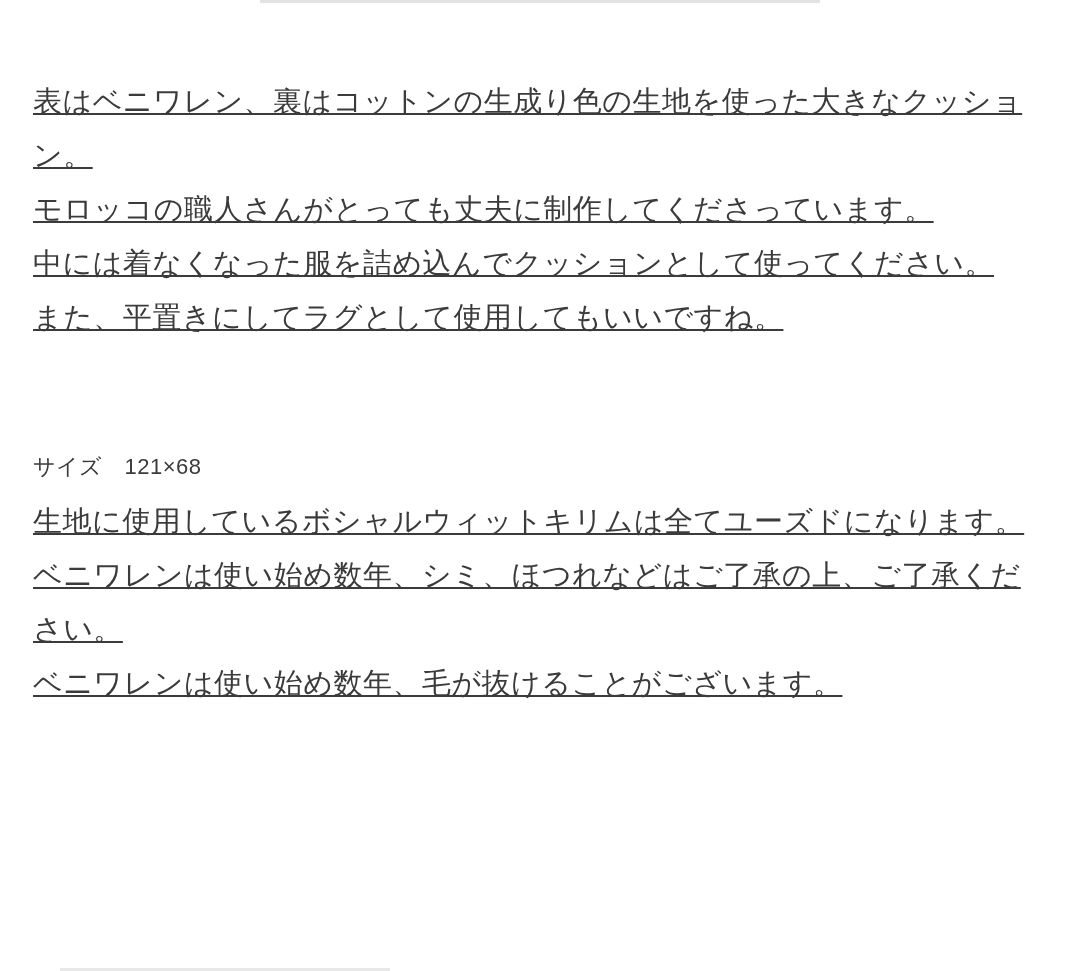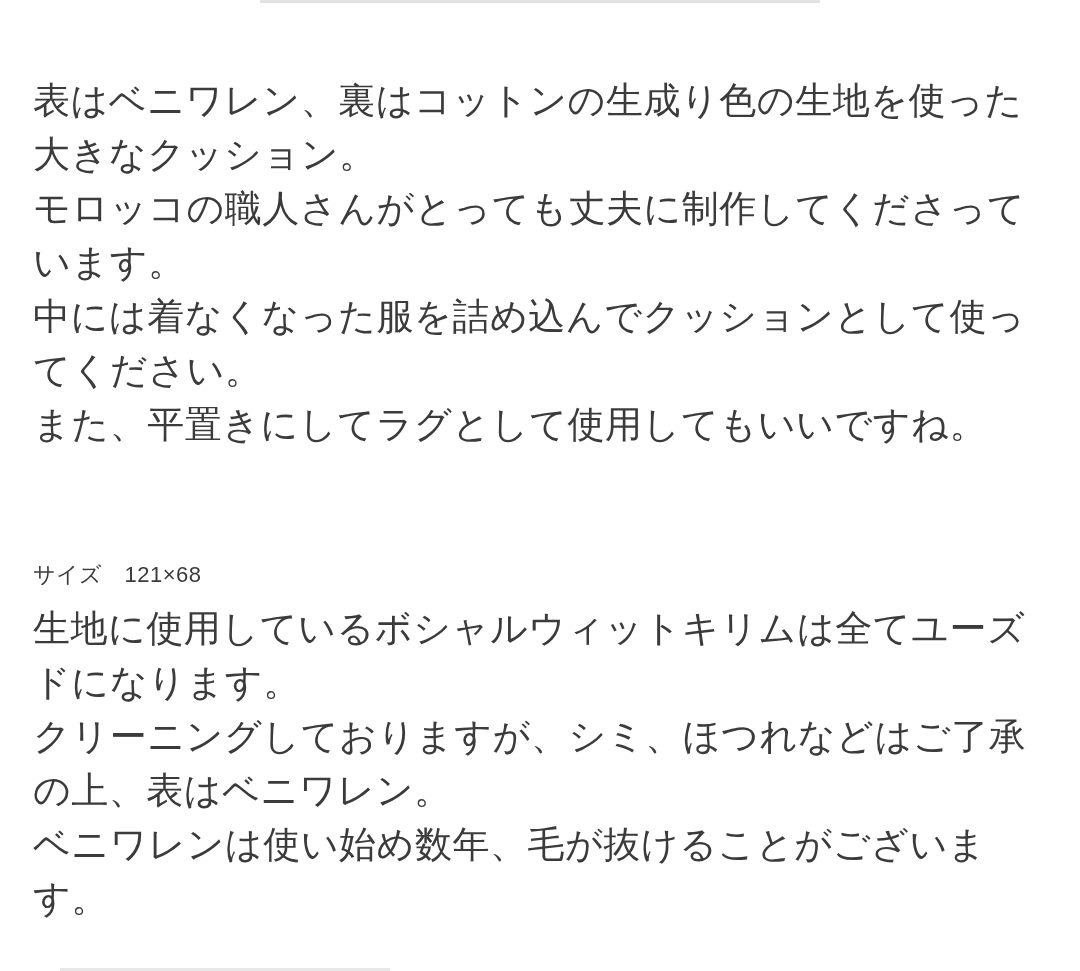--- a/index.html
+++ b/index.html
@@ -32,27 +32,28 @@
     height: 3px;
     background: #e3e3e3;
   }
   .content {
     position: absolute;
     top: 74px;
     left: 33px;
     width: 1010px;
   }
   .para {
-    font-size: 37px;
+    font-size: 29px;
     line-height: 54px;
     letter-spacing: 0.5px;
     color: #3b3b3b;
     font-weight: 400;
     white-space: pre-wrap;
     word-break: break-all;
+    text-decoration: underline;
   }
   .block-gap {
     height: 96px;
   }
   .size-line {
     font-size: 22px;
     line-height: 54px;
     letter-spacing: 0.5px;
     color: #3b3b3b;
     font-weight: 400;
@@ -79,20 +80,20 @@
     <div class="para">表はベニワレン、裏はコットンの生成り色の生地を使った大きなクッション。
 モロッコの職人さんがとっても丈夫に制作してくださっています。
 中には着なくなった服を詰め込んでクッションとして使ってください。
 また、平置きにしてラグとして使用してもいいですね。</div>
 
     <div class="block-gap"></div>
 
     <div class="size-line">サイズ　121×68</div>
 
     <div class="para">生地に使用しているボシャルウィットキリムは全てユーズドになります。
-クリーニングしておりますが、シミ、ほつれなどはご了承の上、表はベニワレン。
+ベニワレンは使い始め数年、シミ、ほつれなどはご了承の上、ご了承ください。
 ベニワレンは使い始め数年、毛が抜けることがございます。</div>
 
   </div>
 
   <div class="bottom-rule"></div>
 
 </div>
 
 </body></html>

